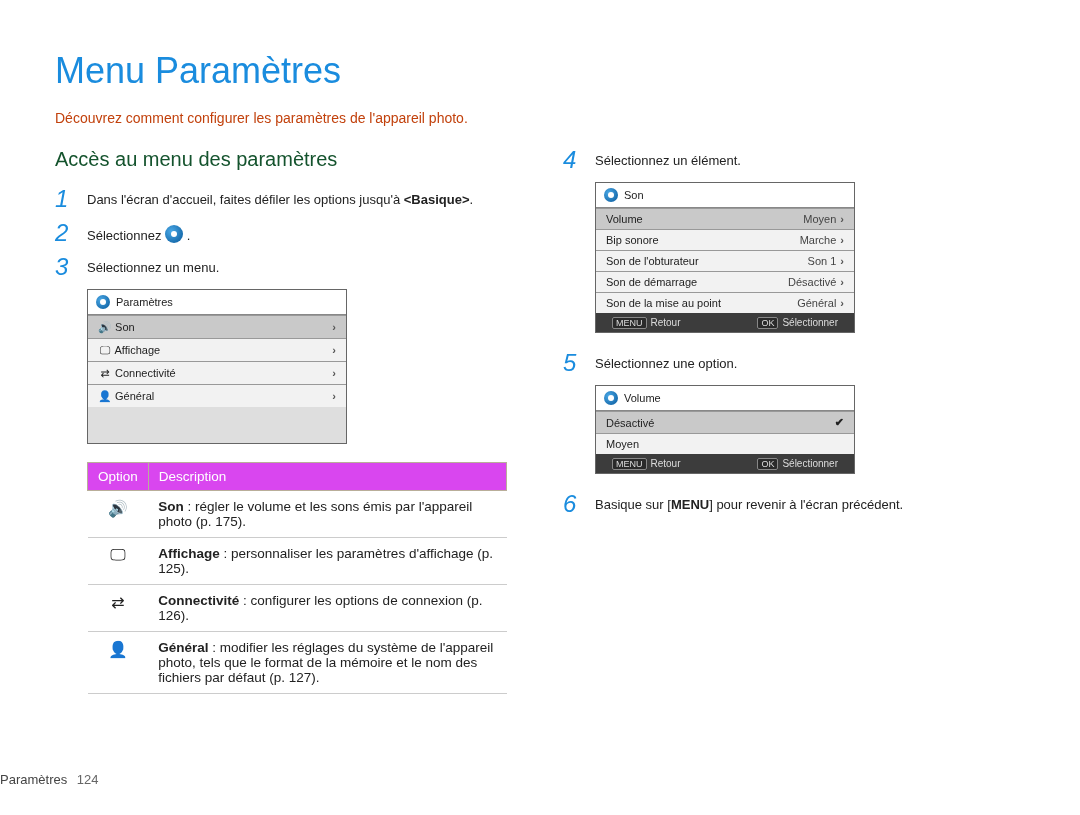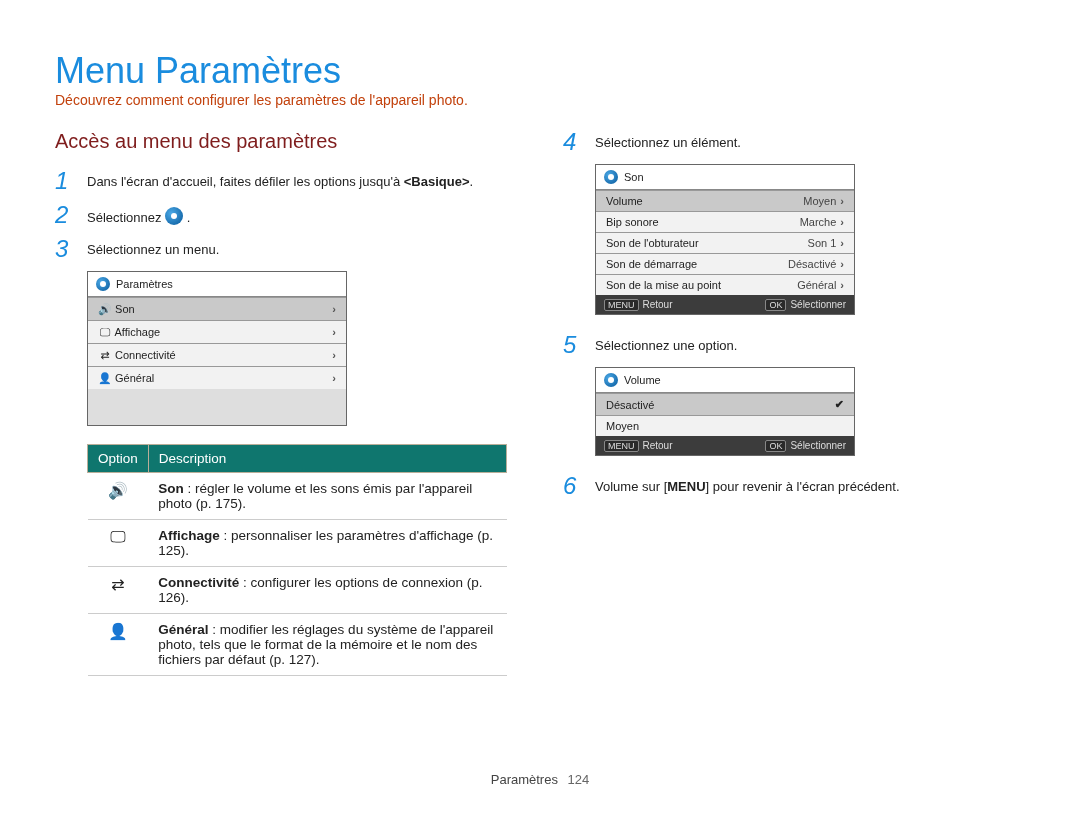--- a/index.html
+++ b/index.html
@@ -9,31 +9,31 @@
     font-family: Arial, Helvetica, sans-serif;
     color: #222;
     padding: 50px 55px 35px 55px;
     position: relative;
     background:#fff;
   }
   h1 {
     font-size: 36px;
     font-weight: 400;
     color: #1a8cde;
-    margin-bottom: 0;
+    margin-bottom: 18px;
   }
   .subtitle {
     font-size: 14px;
     color: #c2410c;
     margin-bottom: 22px;
   }
   h2 {
     font-size: 20px;
     font-weight: 400;
-    color: #7f1d1d;
+    color: #14532d;
     margin-bottom: 16px;
   }
   .columns {
     display: flex;
     gap: 46px;
   }
   .col { flex: 1; min-width: 0; }
 
   .step {
     display: flex;
@@ -97,60 +97,60 @@
   .ss-icon{
     display:inline-flex;width:14px;height:14px;
     align-items:center;justify-content:center;
     font-size:11px;
   }
   .ss-chevron{ color:#555; font-weight:bold; }
   .ss-value{ color:#444; display:flex; align-items:center; gap:4px; }
   .ss-footer{
     background:#3c3c3c;color:#ddd;
     display:flex;justify-content:space-between;
-    padding:4px 8px;font-size:10px;
+    padding:4px 16px;font-size:10px;
   }
   .ss-footer .btn{
     border:1px solid #888;border-radius:2px;
     padding:0 3px;margin-right:4px;font-size:9px;
     background:#2a2a2a;
   }
   .blank-fill{ height:36px; background:#dedede; }
 
   .checkmark{ font-weight:bold; }
 
   
   .opt-table{
     margin-left:32px;
     width: 420px;
     border-collapse: collapse;
     font-size:13.5px;
   }
   .opt-table th{
-    background:#0f766e;
+    background:#d946ef;
     color:#fff;
     font-weight:400;
     text-align:left;
     padding:6px 10px;
     border:1px solid #b9ae99;
   }
   .opt-table td{
     padding:8px 10px;
     border-bottom:1px solid #ccc;
     vertical-align:top;
   }
   .opt-table td.icon-cell{
     width:34px;text-align:center;font-size:16px;
   }
 
   .footer{
     position:absolute;
     bottom:28px;
     left:0;right:0;
-    text-align:center;
+    text-align:left;
     font-size:13px;
     color:#444;
   }
   .footer .pnum{ color:#666; margin-left:6px;}
 
   .menu-key{
     font-weight:700;
   }
 </style>
 </head>
@@ -308,21 +308,21 @@
       </div>
       <div class="ss-footer">
         <span><span class="btn">MENU</span><span>Retour</span></span>
         <span><span class="btn">OK</span><span>Sélectionner</span></span>
       </div>
     </div>
 
     <div class="step">
       <div class="step-num">6</div>
       <div class="step-body">
-        <span>Volume sur [</span><span class="menu-key">MENU</span><span>] pour revenir à l'écran précédent.</span>
+        <span>Basique sur [</span><span class="menu-key">MENU</span><span>] pour revenir à l'écran précédent.</span>
       </div>
     </div>
 
   </div>
 </div>
 
 <div class="footer">
   <span>Paramètres</span>
   <span class="pnum">124</span>
 </div>

